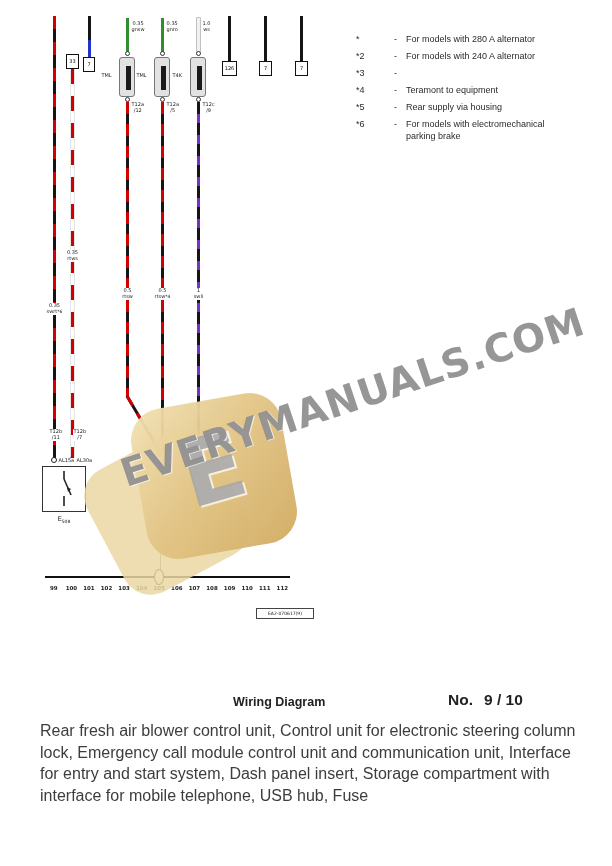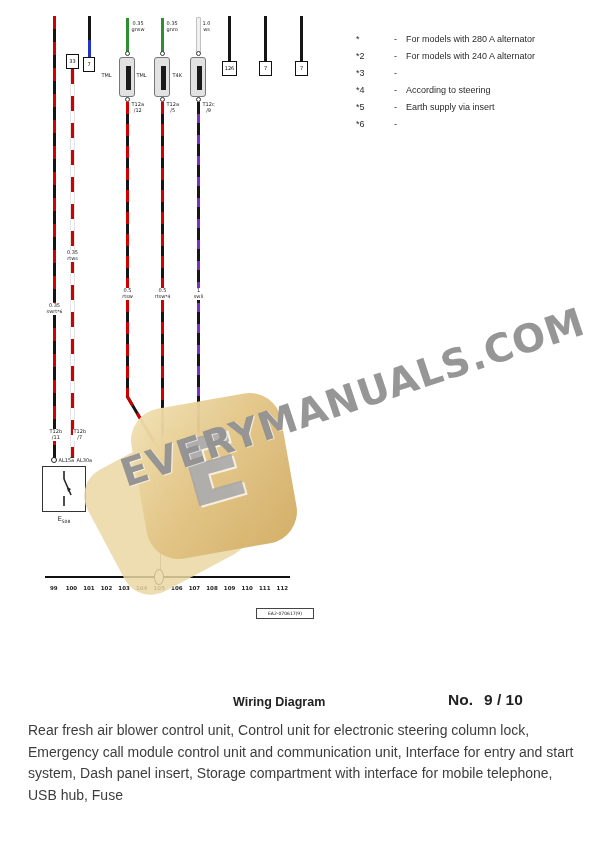--- a/index.html
+++ b/index.html
@@ -51,21 +51,21 @@
       font-family:"DejaVu Sans",sans-serif;font-weight:bold;font-size:92px;color:rgba(165,165,165,.9);
       text-shadow:2px 2px 0 rgba(255,255,255,.75);transform:rotate(-6deg)}
   #wm-text{position:absolute;left:122px;top:452px;width:460px;z-index:6;
       font-family:"DejaVu Sans",sans-serif;font-weight:bold;font-size:39px;letter-spacing:1px;
       color:rgba(141,141,141,.92);text-shadow:1px 1px 0 rgba(255,255,255,.65);
       transform:rotate(-18.5deg);transform-origin:left center;white-space:nowrap}
   
   #f-model{position:absolute;left:28px;top:688px;font-size:19px;font-weight:bold;color:#222}
   #f-type{position:absolute;left:233px;top:695px;font-size:12.5px;font-weight:bold;color:#222}
   #f-page{position:absolute;left:448px;top:691px;font-size:15.5px;font-weight:bold;color:#222;display:flex;gap:11px}
-  #f-desc{position:absolute;left:28px;top:720px;width:548px;font-size:14px;line-height:21.6px;color:#3d3d3d}
+  #f-desc{position:absolute;left:40px;top:720px;width:548px;font-size:16px;line-height:21.6px;color:#3d3d3d}
   .codebox{position:absolute;left:256px;top:608px;width:58px;height:11px;border:1px solid #444;
       font-size:4.5px;line-height:9px;text-align:center;color:#222;font-family:"DejaVu Sans",sans-serif;z-index:2}
   svg{display:block}
 </style>
 </head>
 <body>
 
 <div id="page">
 
   <div class="wire w-swrt" style="left:53px;top:16px;height:442px"></div>
@@ -208,30 +208,31 @@
         <span class="ldash">-</span>
         <span class="ltxt">For models with 240 A alternator</span>
       </div>
     <div class="lrow">
         <span class="lsym">*3</span>
         <span class="ldash">-</span>
       </div>
     <div class="lrow">
         <span class="lsym">*4</span>
         <span class="ldash">-</span>
-        <span class="ltxt">According to steering</span>
+        <span class="ltxt">Teramont to equipment</span>
       </div>
     <div class="lrow">
         <span class="lsym">*5</span>
         <span class="ldash">-</span>
-        <span class="ltxt">Earth supply via insert</span>
+        <span class="ltxt">Rear supply via housing</span>
       </div>
     <div class="lrow">
         <span class="lsym">*6</span>
         <span class="ldash">-</span>
+        <span class="ltxt">For models with electromechanical parking brake</span>
       </div>
   </div>
 
   <div id="wm-logo-back"></div>
   <div id="wm-logo">
     <div id="wm-logo-letter">E</div>
   </div>
   <div id="wm-text">EVERYMANUALS.COM</div>
 
   <div id="f-type">Wiring Diagram</div>

